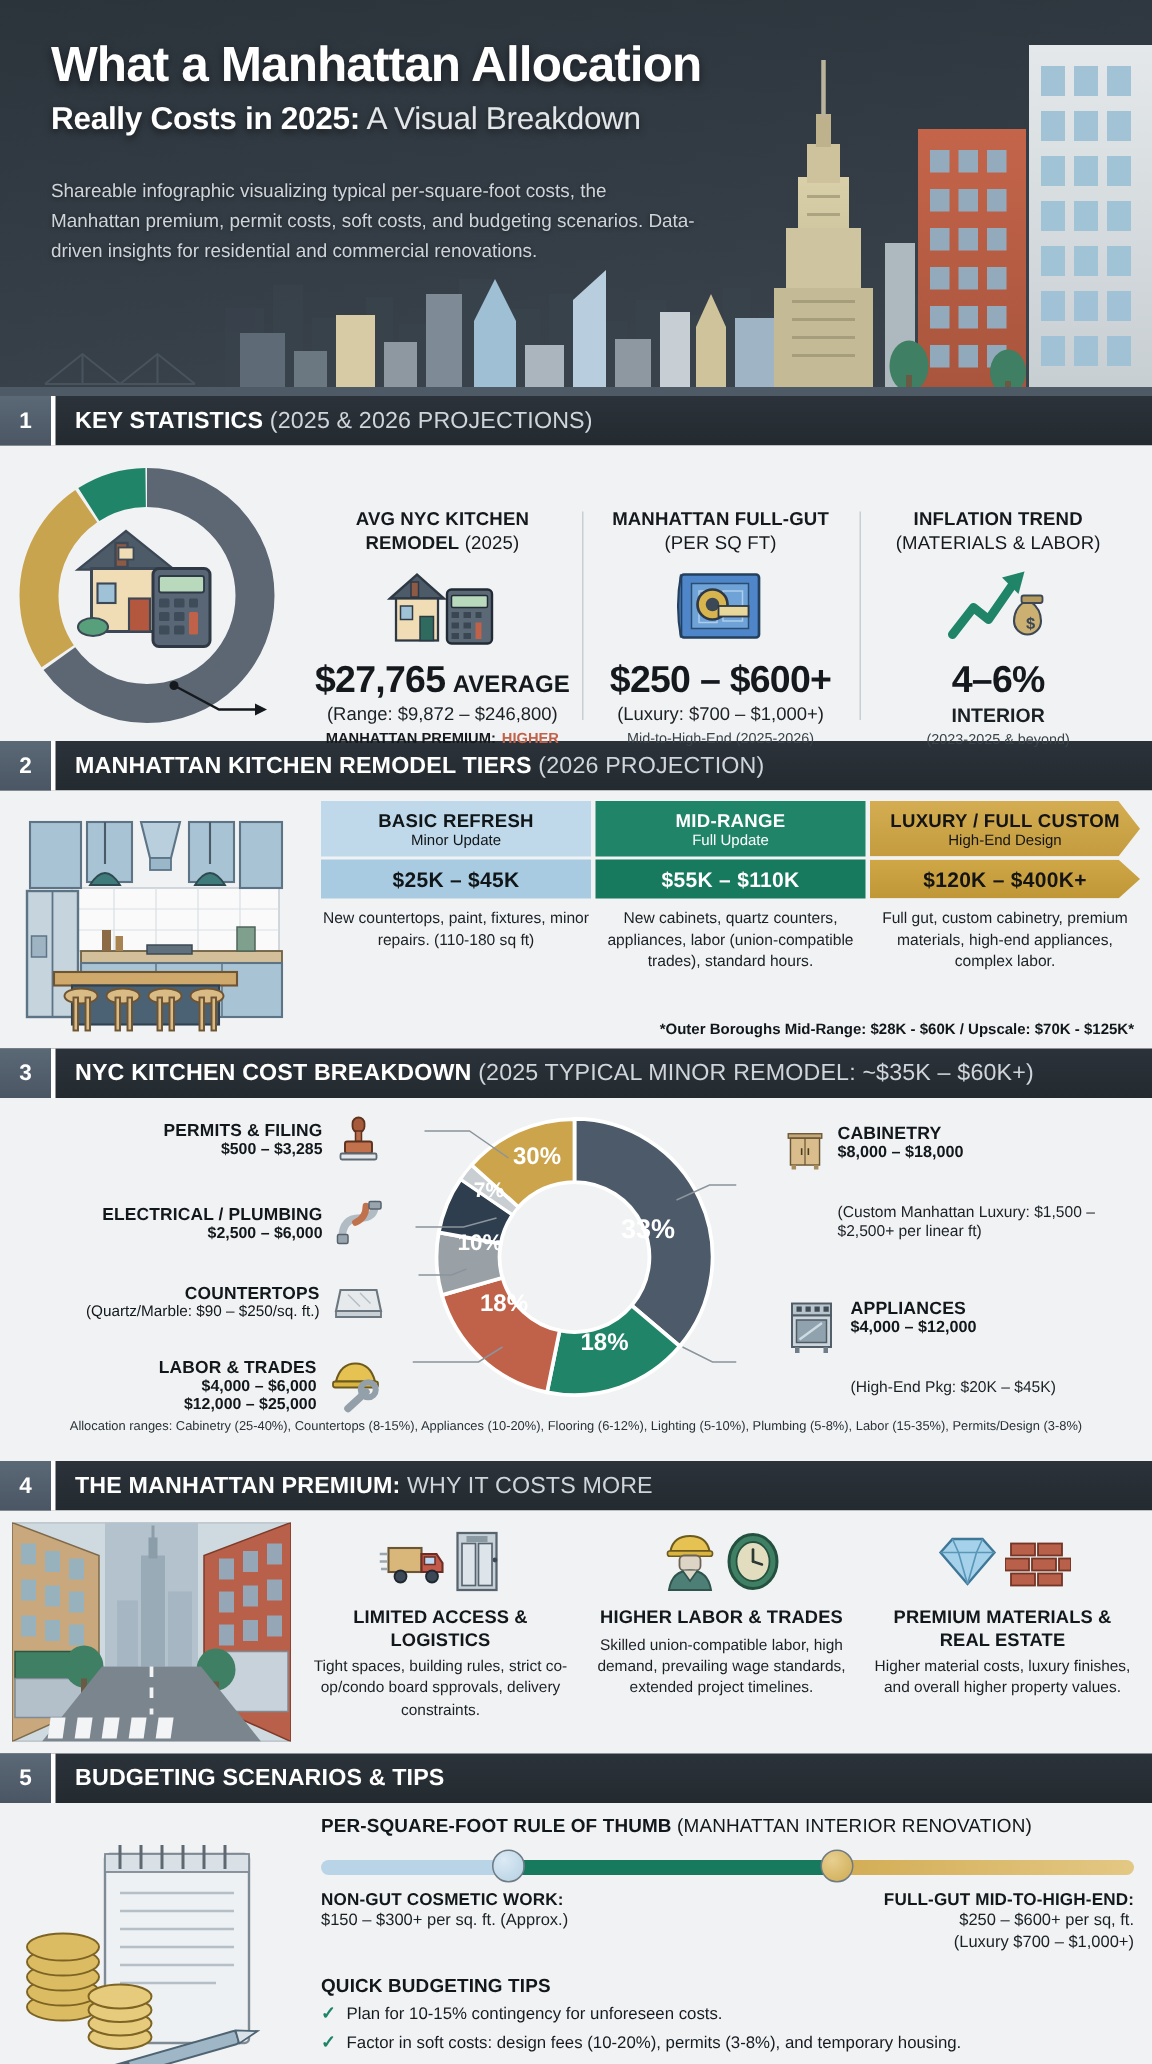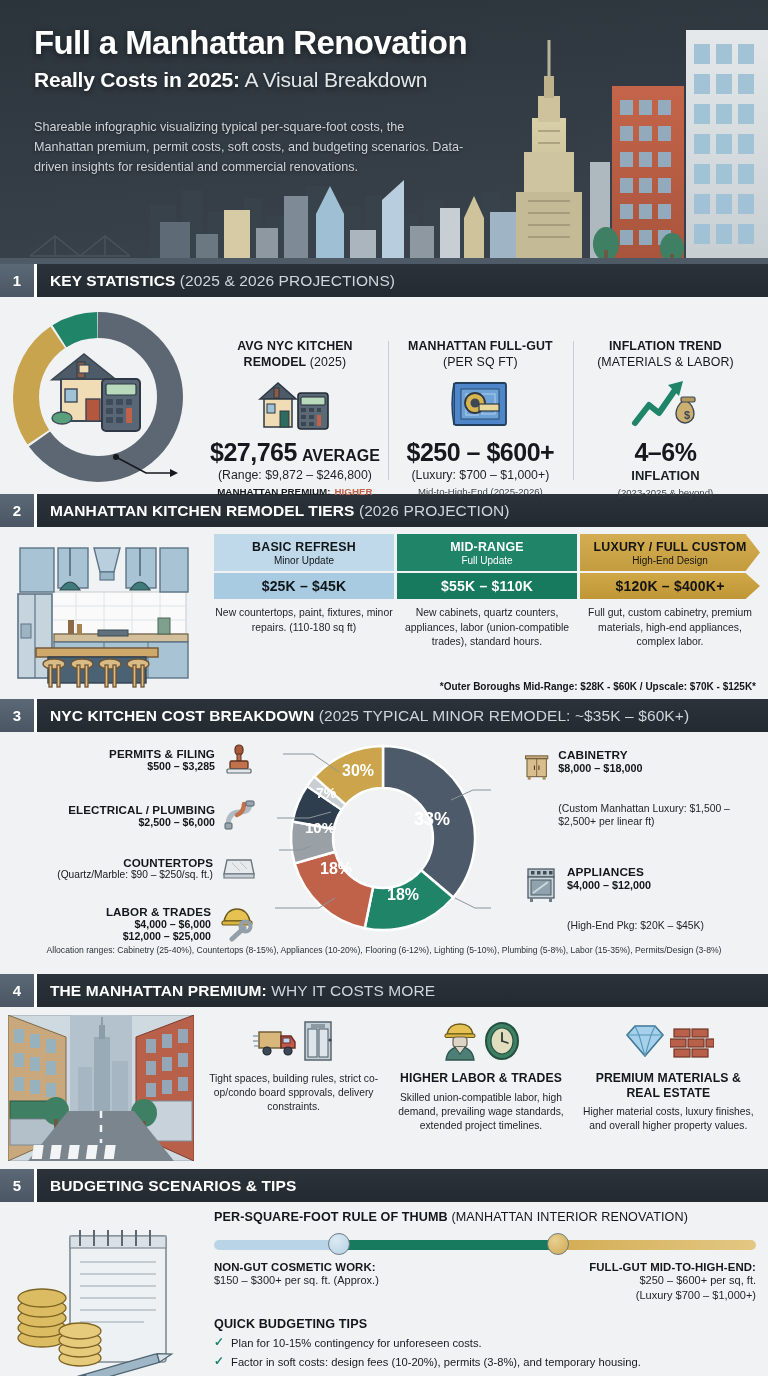--- a/index.html
+++ b/index.html
@@ -280,21 +280,21 @@
           <ellipse cx="606" cy="244" rx="13" ry="17" fill="#3f7f63"></ellipse>
           <rect x="604" y="250" width="4" height="14" fill="#6b5a43"></rect>
         </g>
       <g>
           <ellipse cx="672" cy="248" rx="12" ry="15" fill="#3f7f63"></ellipse>
           <rect x="670" y="254" width="4" height="10" fill="#6b5a43"></rect>
         </g>
       <rect x="0" y="258" width="768" height="6" fill="#4e5a66"></rect>
     </svg>
     <div class="hero-text">
-      <h1>Full a Manhattan Renovation</h1>
+      <h1>What a Manhattan Allocation</h1>
       <h2>
         <span>Really Costs in 2025:</span><span class="light"> A Visual Breakdown</span>
       </h2>
       <p>Shareable infographic visualizing typical per-square-foot costs, the Manhattan premium, permit costs, soft costs, and budgeting scenarios. Data-driven insights for residential and commercial renovations.</p>
     </div>
   </div>
 
   <div class="sec-head">
     <div class="sec-num">1</div>
     <div class="sec-bar">
@@ -406,21 +406,21 @@
             <path d="M6 46 L20 28 L30 36 L48 10" fill="none" stroke="#1f8468" stroke-width="6" stroke-linejoin="round" stroke-linecap="round"></path>
             <polygon points="39,8 54,4 50,19" fill="#1f8468"></polygon>
             <path d="M54 24 q-7 5 -7 13 a9 9 0 0 0 18 0 q0 -8 -7 -13 z" fill="#cbb072" stroke="#3c4855" stroke-width="1.4"></path>
             <rect x="52" y="20" width="14" height="5" rx="1.5" fill="#b49a5d" stroke="#3c4855" stroke-width="1.2"></rect>
             <text x="58" y="42" font-size="11" font-weight="bold" fill="#3c4855" text-anchor="middle" font-family="Liberation Sans, sans-serif">$</text>
           </svg>
         </div>
         <div class="st-big">
             <span>4–6%</span>
           </div>
-        <div class="st-sub" style="font-weight:bold;font-size:13px">INFLATION</div>
+        <div class="st-sub" style="font-weight:bold;font-size:13px">INTERIOR</div>
         <div class="st-note">(2023-2025 &amp; beyond)</div>
       </div>
 
     </div>
   </div>
 
   <div class="sec-head">
     <div class="sec-num">2</div>
     <div class="sec-bar">
       <div class="sec-title">
@@ -762,20 +762,21 @@
               </g>
           </svg>
           <svg width="32" height="42" viewBox="0 0 32 42">
             <rect x="3" y="2" width="26" height="38" fill="#c6d1d8" stroke="#57646e" stroke-width="1.5"></rect>
             <rect x="6" y="9" width="9" height="28" fill="#dde5ea" stroke="#57646e" stroke-width="1.1"></rect>
             <rect x="17" y="9" width="9" height="28" fill="#dde5ea" stroke="#57646e" stroke-width="1.1"></rect>
             <rect x="9" y="4" width="14" height="4" fill="#8b99a3"></rect>
             <circle cx="28" cy="20" r="1.6" fill="#3c4855"></circle>
           </svg>
         </div>
+        <div class="s4-title">LIMITED ACCESS &amp; LOGISTICS</div>
         <div class="s4-desc">Tight spaces, building rules, strict co-op/condo board spprovals, delivery constraints.</div>
       </div>
 
       <div class="s4-col">
         <div class="s4-icons">
           <svg width="40" height="42" viewBox="0 0 40 42">
             <path d="M7 14 q2 -10 13 -10 q11 0 13 10 z" fill="#e5c252" stroke="#6d5a1f" stroke-width="1.4"></path>
             <rect x="5" y="14" width="30" height="3.5" rx="1.5" fill="#d9b53f" stroke="#6d5a1f" stroke-width="1.1"></rect>
             <rect x="13" y="17" width="14" height="10" rx="3" fill="#ddd4c6" stroke="#6c6357" stroke-width="1.2"></rect>
             <path d="M6 40 q2 -13 14 -13 q12 0 14 13 z" fill="#4e7f77" stroke="#2f544e" stroke-width="1.3"></path>

